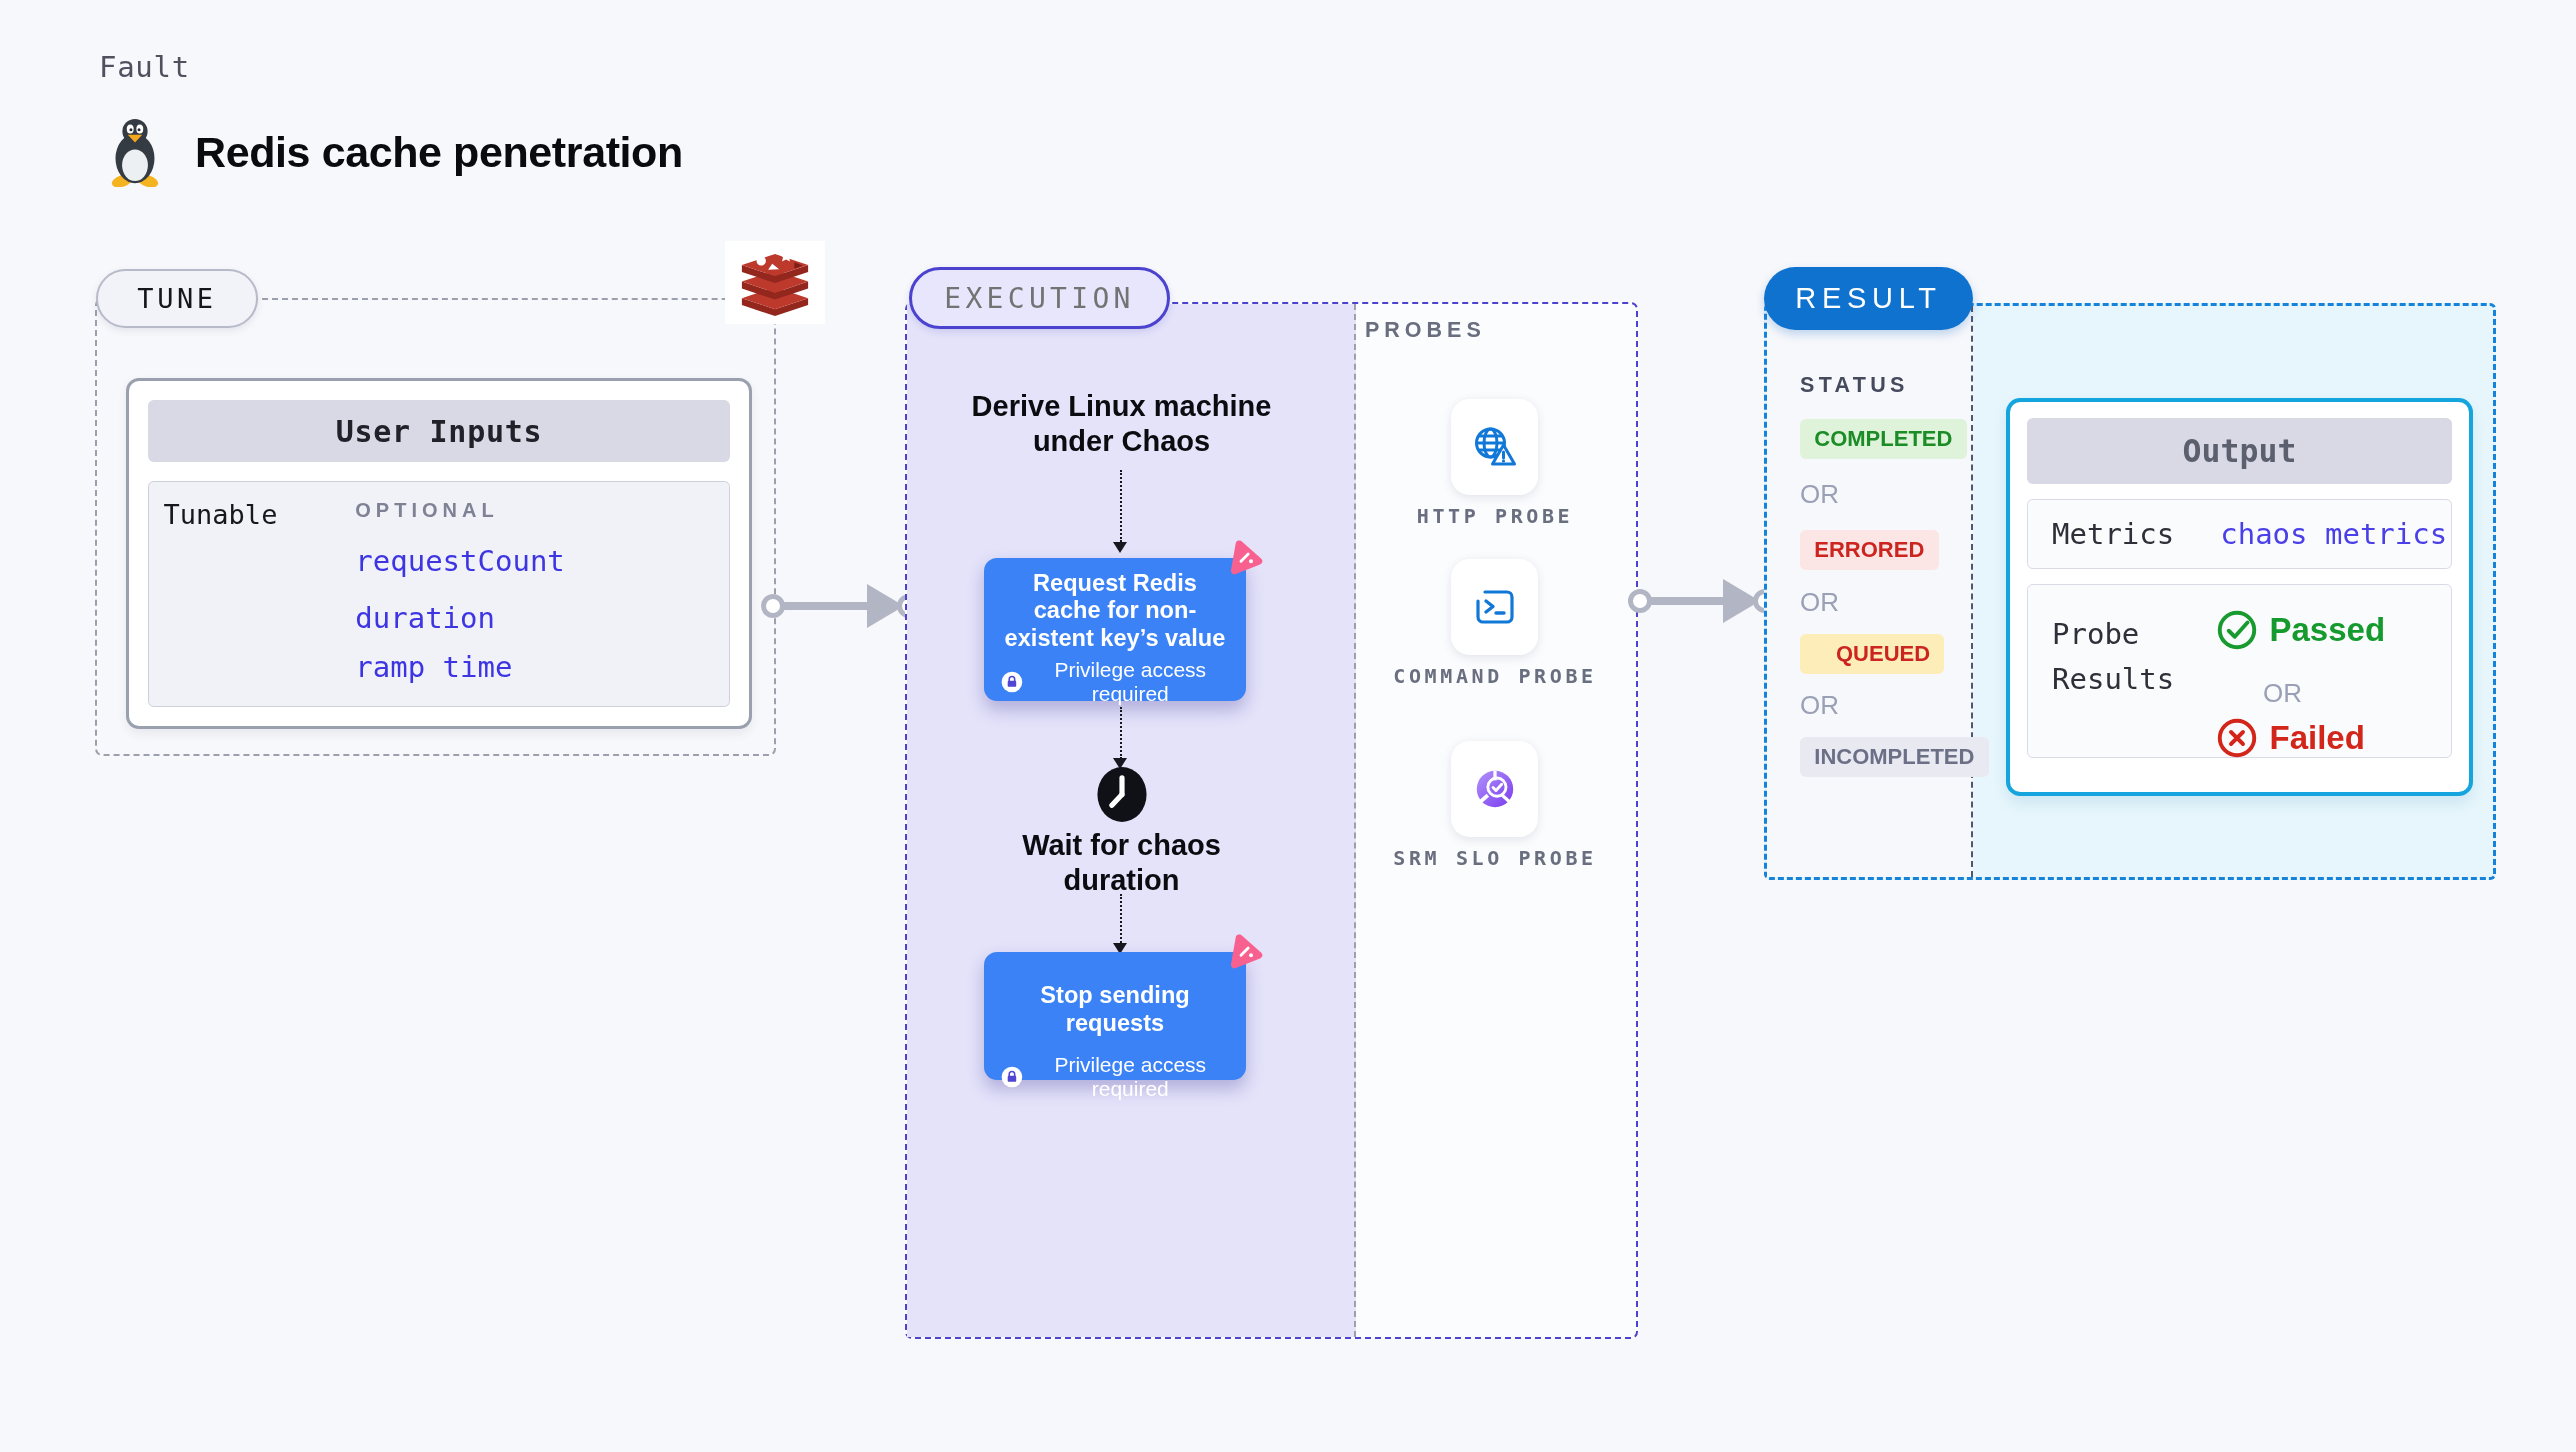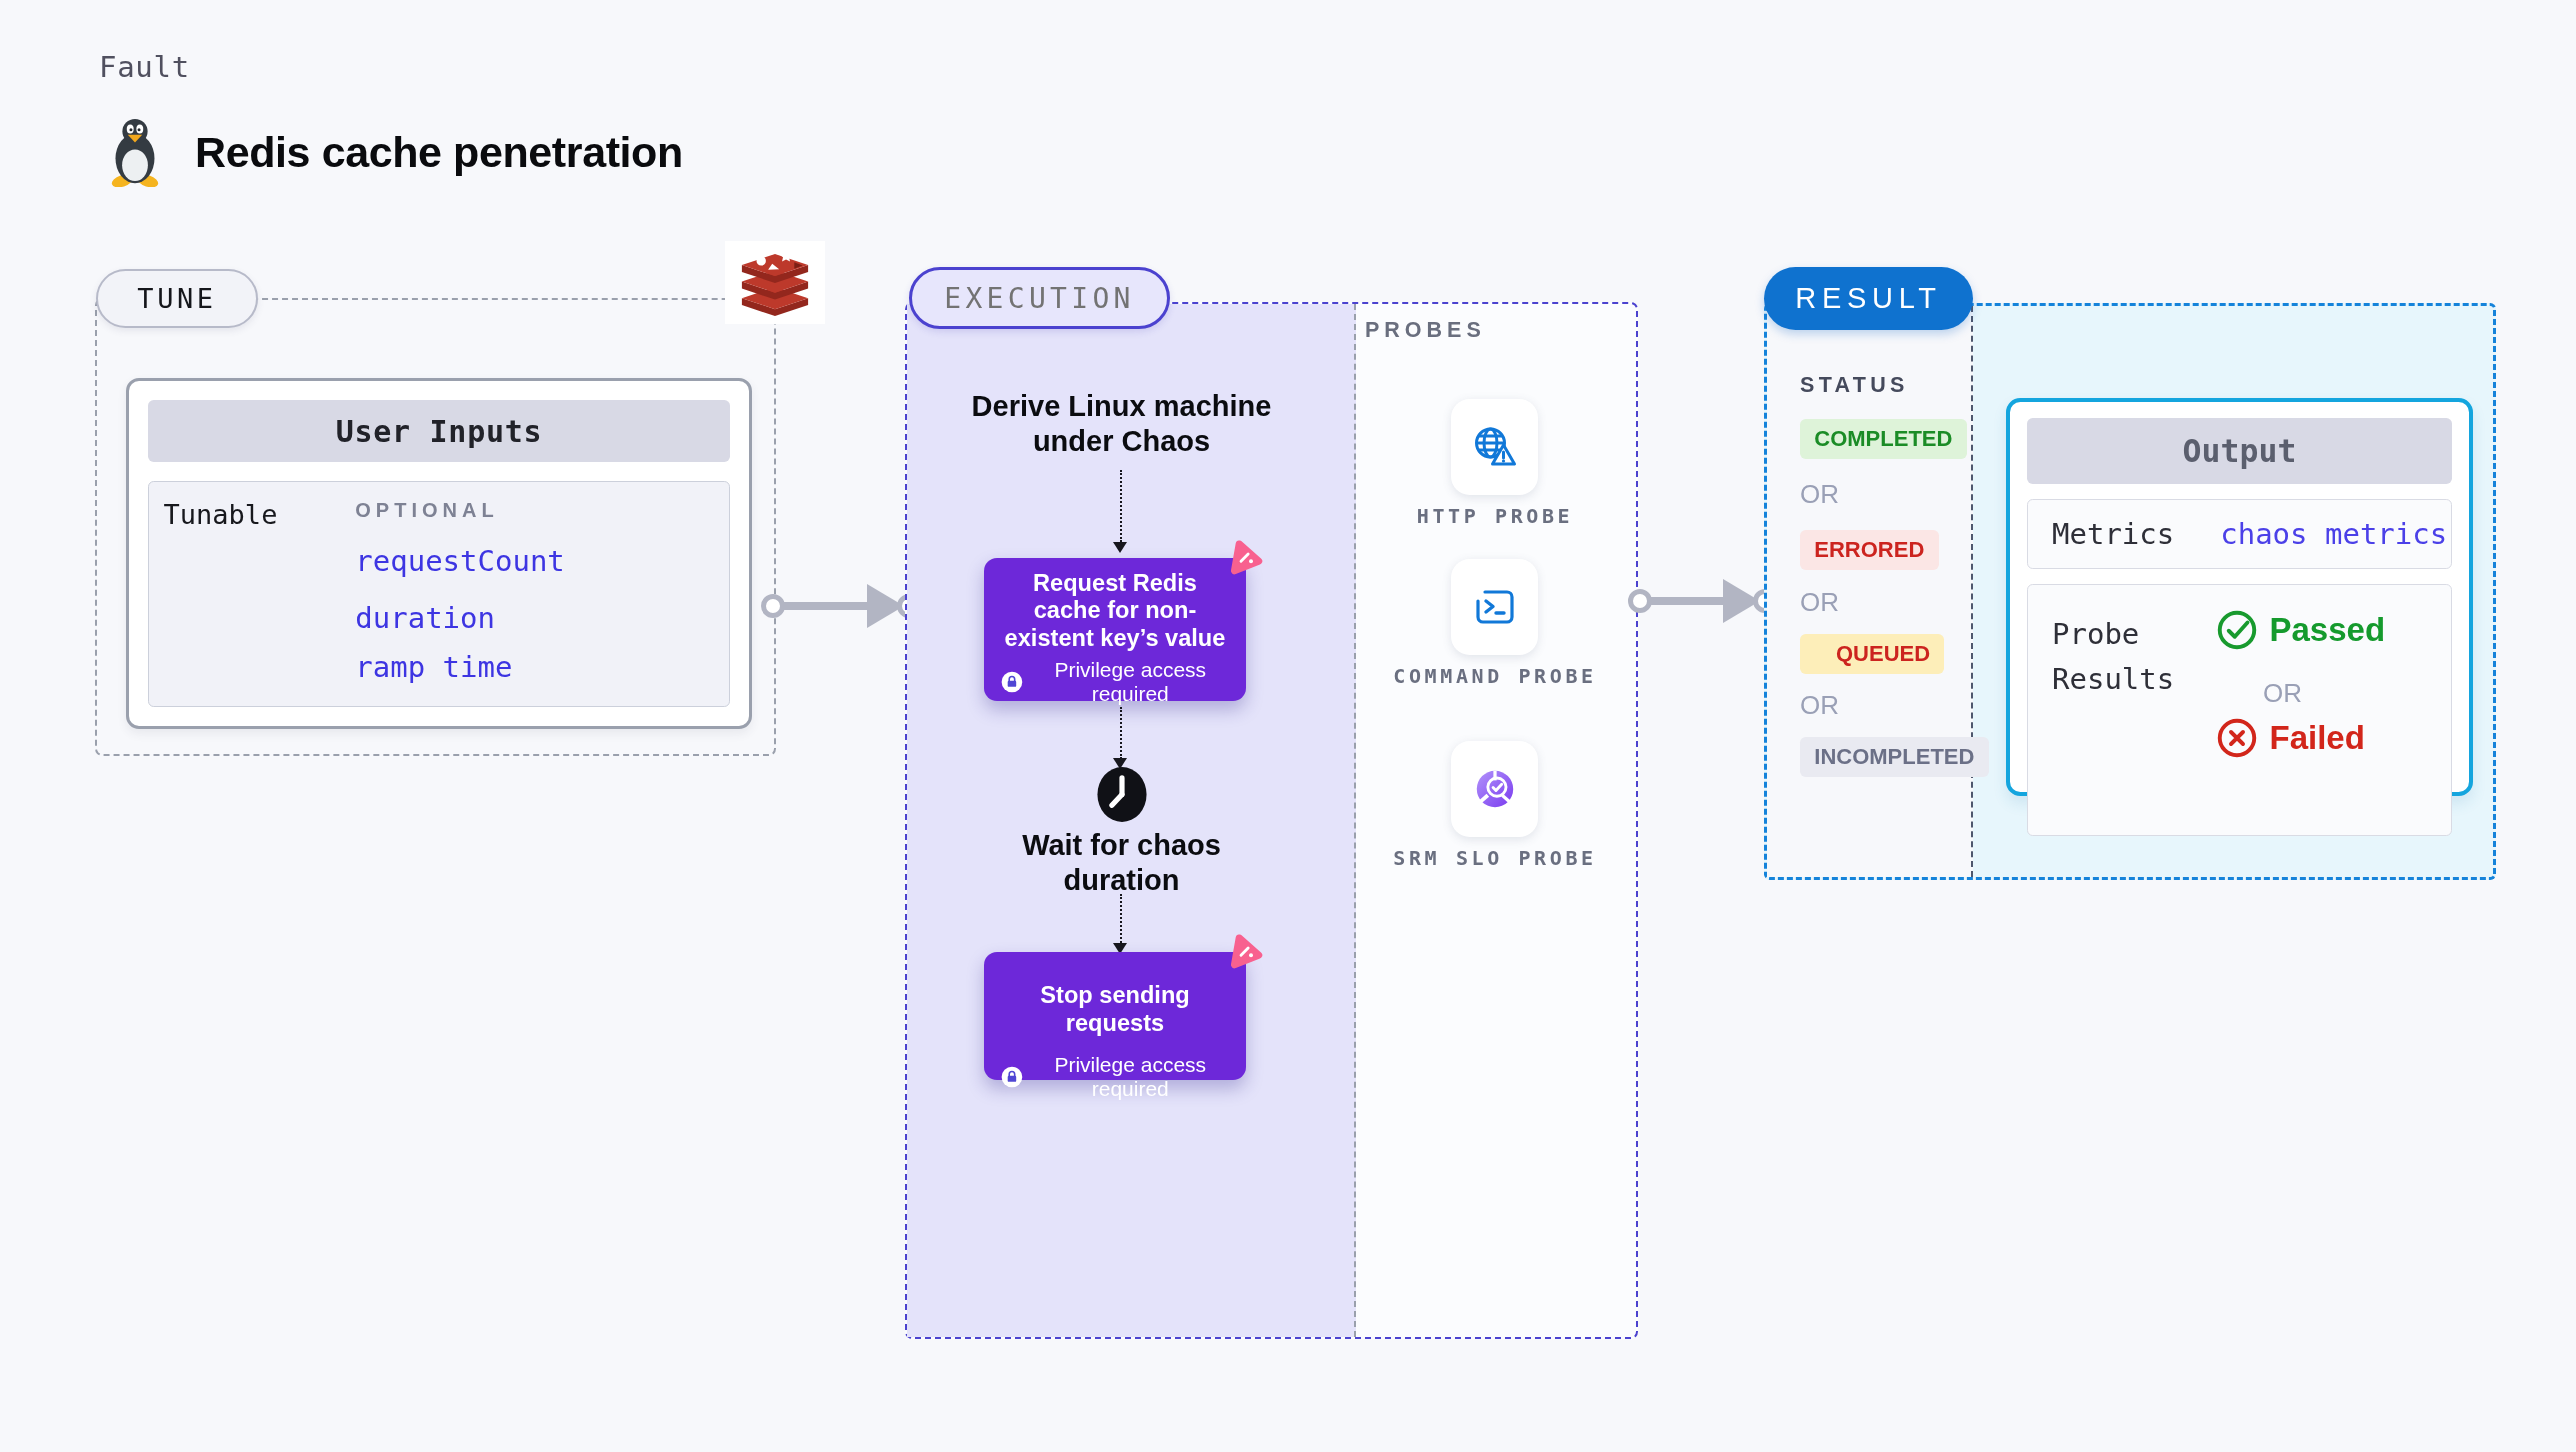--- a/index.html
+++ b/index.html
@@ -43,21 +43,21 @@
   
   #exec-box { left:905px; top:302px; width:733px; height:1037px; border:2.9px dashed #4b42cf; border-radius:7.2px; background:#fbfcfe; }
   #exec-lavender { position:absolute; left:0; top:0; width:449px; height:100%; background:#e4e3fa; border-right:2.1px dashed #9aa0ac; }
   .flow-step { position:absolute; left:64px; width:301px; text-align:center; font-weight:bold; font-size:29px; line-height:1.22; color:#0b0c10; }
   #step-derive { top:85px; }
   #step-wait { top:524px; }
   .v-arrow { position:absolute; left:213px; width:0; border-left:2.9px dotted #17171e; }
   #varrow-a { top:166px; height:72px; } #varrow-b { top:403px; height:52px; } #varrow-c { top:590px; height:49px; }
   .v-head { position:absolute; left:206px; width:0; height:0; border-left:7.9px solid transparent; border-right:7.9px solid transparent; border-top:11.5px solid #17171e; }
   #vhead-a { top:238px; } #vhead-b { top:454px; } #vhead-c { top:639px; }
-  .node { position:absolute; left:77px; width:262px; background:#6d28d9; border-radius:13px; color:#ffffff; text-align:center; box-shadow:0 8.6px 17px rgba(45,35,140,.28); }
+  .node { position:absolute; left:77px; width:262px; background:#3b82f6; border-radius:13px; color:#ffffff; text-align:center; box-shadow:0 8.6px 17px rgba(45,35,140,.28); }
   #node-request { top:254px; height:143px; padding:11.5px 17px 0; }
   #node-stop { top:648px; height:128px; padding:30px 17px 0; }
   .node-title { font-weight:bold; font-size:23.6px; line-height:1.17; }
   .priv-row { display:flex; align-items:center; justify-content:center; gap:8.6px; margin-top:5.7px; }
   #node-stop .priv-row { margin-top:15.8px; }
   .priv-text { font-size:21px; color:#ffffff; }
   .chaos-badge { position:absolute; left:319px; width:40px; height:40px; }
   #badge1 { top:235px; } #badge2 { top:629px; }
   #clock-icon { position:absolute; left:189px; top:461px; width:52px; height:59px; }
 
@@ -79,21 +79,21 @@
   .badge.incompleted { top:431px; background:#e9eaf1; color:#6b7087; }
   .or-label { position:absolute; left:33px; font-size:26px; color:#9aa0b6; }
   #or-0 { top:173px; } #or-1 { top:281px; } #or-2 { top:384px; }
 
   #output-card { position:absolute; left:239px; top:92px; width:467px; height:398px; background:#ffffff; border:4.3px solid #14a5de; border-radius:14.3px; box-shadow:0 7.2px 14.3px rgba(30,120,170,.12); }
   #out-header { position:absolute; left:17px; top:15.8px; right:17px; height:66px; background:#d8d9e5; border-radius:5.7px; display:flex; align-items:center; justify-content:center; font-family:"DejaVu Sans Mono",monospace; font-weight:bold; font-size:31.5px; color:#5b5f6e; }
   .out-row { position:absolute; left:17px; right:17px; background:#fafbfd; border:1.4px solid #d9dbe4; border-radius:5.7px; }
   #metrics-row { top:97px; height:70px; display:flex; align-items:center; }
   #metrics-label { margin-left:24px; font-family:"DejaVu Sans Mono",monospace; font-size:29px; color:#2e2f38; }
   #metrics-value { margin-left:46px; font-family:"DejaVu Sans Mono",monospace; font-size:29px; color:#4b40e8; cursor:pointer; }
-  #probe-row { top:182px; height:252px; }
+  #probe-row { top:182px; height:174px; }
   #probe-results-label { position:absolute; left:24px; top:27px; width:165px; font-family:"DejaVu Sans Mono",monospace; font-size:29px; color:#2e2f38; line-height:1.55; }
   .verdict-row { position:absolute; left:188px; display:flex; align-items:center; gap:11.5px; }
   #passed-row { top:24px; } #failed-row { top:132px; }
   .verdict-text.pass { font-weight:bold; font-size:33px; color:#159a2d; }
   .verdict-text.fail { font-weight:bold; font-size:33px; color:#d2261b; }
   #or-out { position:absolute; left:235px; top:93px; font-size:26px; color:#9aa0b6; }
 </style>
 </head>
 <body>
 

